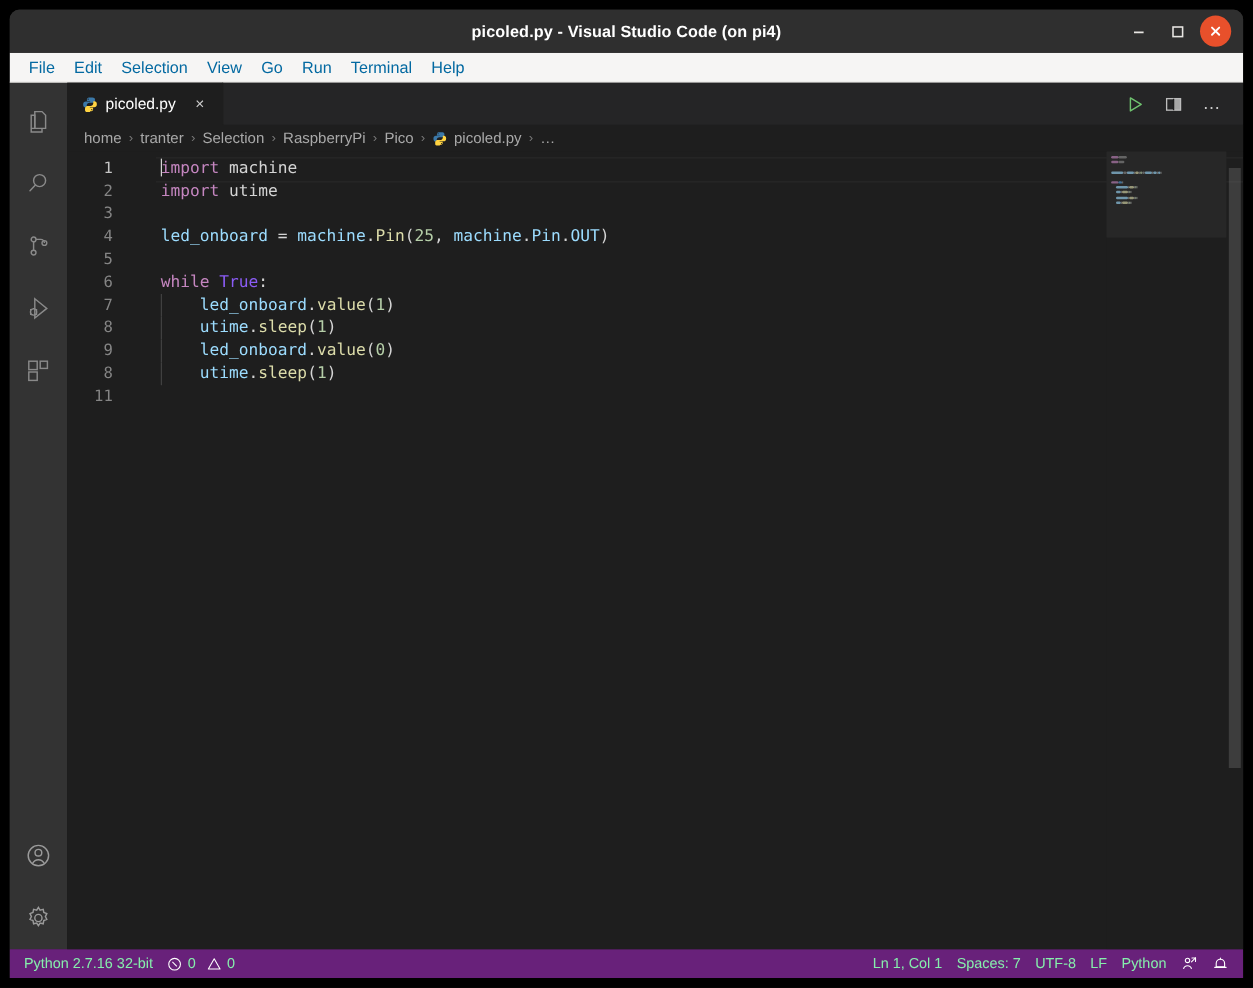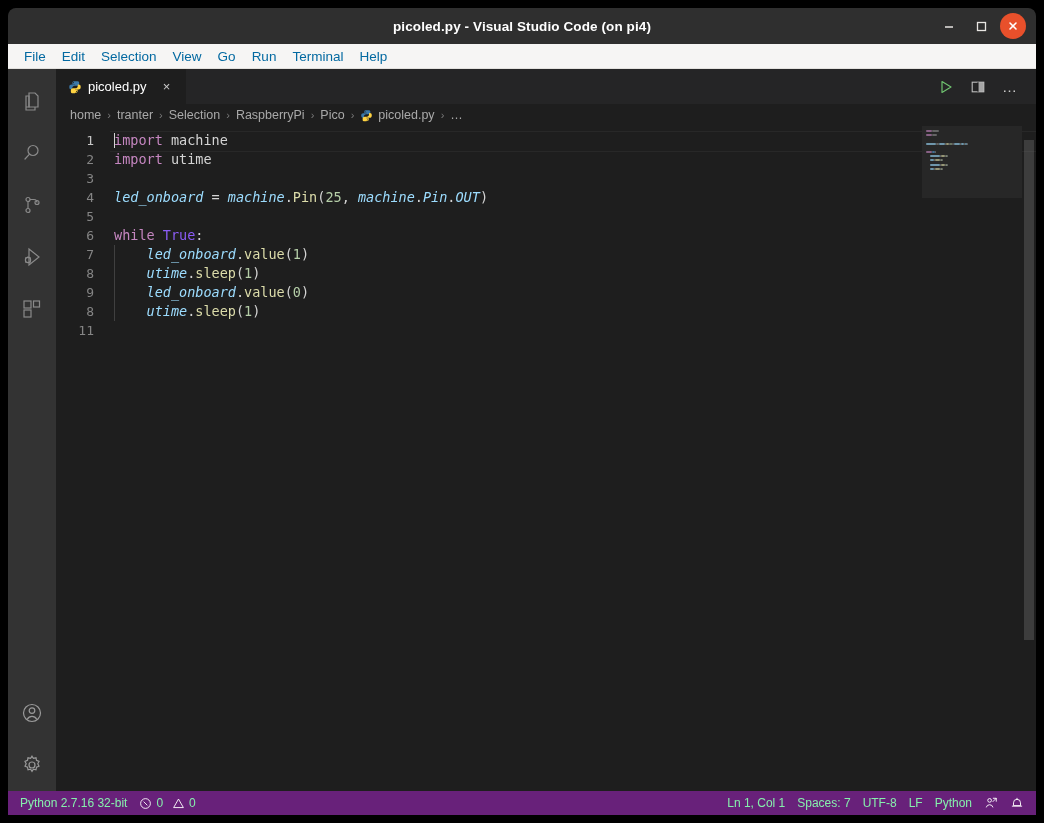--- a/index.html
+++ b/index.html
@@ -137,30 +137,31 @@
   #gutter div.cur { color:#c6c6c6; }
   #codelines {
     flex:1 1 auto;
     padding-top:5px;
     font-family:"DejaVu Sans Mono", monospace;
     font-size:13.5px; line-height:19px;
     color:#d4d4d4;
     white-space:pre;
     position:relative;
     min-width:0;
+    margin-left:20px;
   }
   .cline { height:19px; position:relative; padding-left:2px; }
   .cline.activeline::after {
     content:""; position:absolute; left:-2px; right:0; top:0; height:19px;
     border-top:1px solid #282828; border-bottom:1px solid #282828;
     pointer-events:none;
   }
   .tkey   { color:#c586c0; }
   .tconst { color:#8b5cf6; }
-  .tvar   { color:#9cdcfe;font-style:italic; }
+  .tvar   { color:#9cdcfe; }
   .tfn    { color:#dcdcaa; }
   .tnum   { color:#b5cea8; }
   .tplain { color:#d4d4d4; }
   .indentguide {
     position:absolute; left:2px; top:0; bottom:0; width:1px; background:#404040;
   }
   .caret {
     display:inline-block; width:1px; height:15px; background:#d4d4d4;
     vertical-align:-3px; margin-right:-1px;
   }

